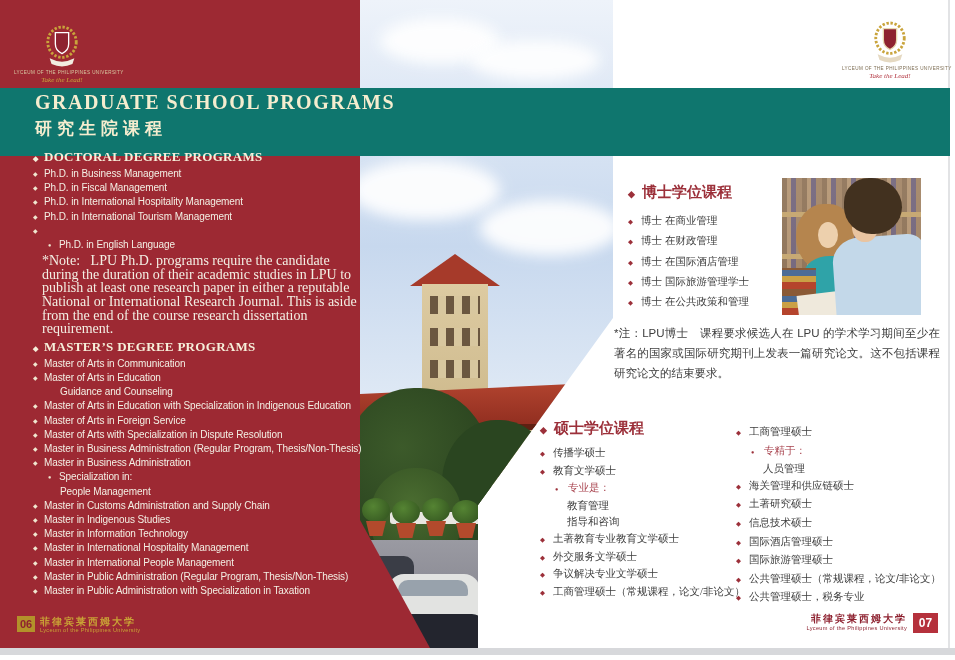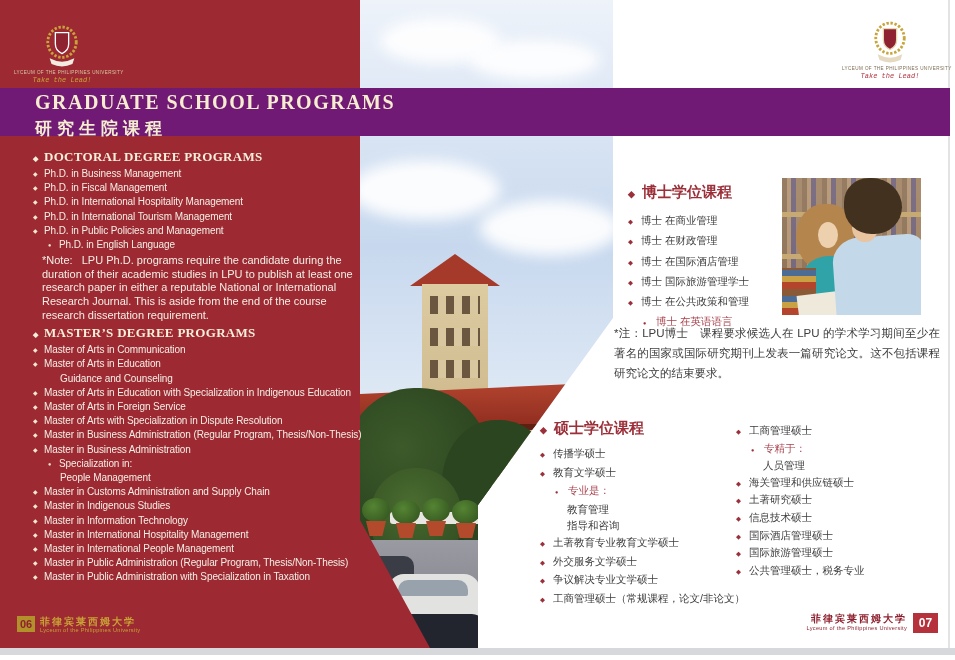--- a/index.html
+++ b/index.html
@@ -32,62 +32,62 @@
   .pb-car1{position:absolute;left:6px;top:556px;width:48px;height:42px;background:#3a3d46;border-radius:10px 10px 2px 2px;}
   .pb-car2{position:absolute;left:28px;top:574px;width:92px;height:50px;background:#e2e3e1;border-radius:16px 16px 3px 3px;}
   .pb-car2 .win{position:absolute;left:10px;top:6px;width:70px;height:16px;background:#98a2ac;border-radius:10px 10px 2px 2px;}
   .pb-car3{position:absolute;left:38px;top:614px;width:86px;height:34px;background:#23252e;border-radius:12px 12px 2px 2px;}
 
   
   .panel-left{left:0;top:0;width:360px;height:648px;background:#9d2933;}
   .wedge{left:360px;top:520px;width:70px;height:128px;background:#9d2933;clip-path:polygon(0 0,100% 100%,0 100%);}
 
   
-  .gold-band{left:0;top:88px;width:950px;height:48px;background:#701a75;z-index:4;}
+  .gold-band{left:0;top:88px;width:950px;height:68px;background:#0f766e;z-index:4;}
   .title-en{position:absolute;left:35px;top:3px;font-family:"Liberation Serif",serif;font-weight:bold;font-size:20px;letter-spacing:1.5px;color:#f5edcf;}
   .title-zh{position:absolute;left:35px;top:29px;font-weight:bold;font-size:17px;letter-spacing:5px;color:#f5edcf;}
 
   
   .logo{width:96px;text-align:center;z-index:5;}
   .logo-left{left:14px;top:24px;}
   .logo-right{left:842px;top:20px;}
   .logo svg{display:block;margin:0 auto;}
   .logo .uni{font-size:4.6px;letter-spacing:.4px;margin-top:2px;white-space:nowrap;}
   .logo-left .uni{color:#d9c9a2;}
   .logo-right .uni{color:#7c6c52;}
-  .logo .tag{font-family:Liberation Mono, monospace;font-style:italic;font-size:7px;margin-top:1px;}
+  .logo .tag{font-family:Liberation Serif, serif;font-style:italic;font-size:7px;margin-top:1px;}
   .logo-left .tag{color:#c9a43c;}
   .logo-right .tag{color:#b23540;}
 
   
   .en-content{left:33px;top:149px;width:326px;z-index:5;color:#f3efe4;}
   .sec-hdr{display:flex;align-items:baseline;font-family:"Liberation Serif",serif;font-weight:bold;font-size:13px;line-height:16px;letter-spacing:.3px;color:#f6efda;white-space:nowrap;}
   .sec-hdr .blt{font-size:7px;width:11px;flex:none;}
   .en-list .li{display:flex;align-items:flex-end;line-height:14.2px;font-size:10px;letter-spacing:-.1px;white-space:nowrap;}
   .en-list .blt{width:11px;font-size:6px;flex:none;color:#f0e8d0;}
   .en-list .blt.rnd{font-size:5.5px;}
-  .en-note{font-size:11px;line-height:13.6px;margin:2px 14px 3px 9px;width:316px;white-space:pre-wrap;color:#f3efe4;}
+  .en-note{font-size:14px;line-height:13.6px;margin:2px 14px 3px 9px;width:316px;white-space:pre-wrap;color:#f3efe4;font-family:Liberation Serif, serif;}
   .ind1{padding-left:15px;}
   .ind2{padding-left:27px;}
 
   
   .zh-hdr{display:flex;align-items:baseline;font-weight:bold;font-size:15px;line-height:18px;color:#9c303a;white-space:nowrap;}
   .zh-hdr .blt{font-size:9px;width:14px;flex:none;}
   .zh-list .li{display:flex;align-items:baseline;font-size:10.5px;color:#3d3d3d;white-space:nowrap;}
   .zh-list .blt{width:13px;font-size:6.5px;flex:none;color:#9c303a;}
   .zh-list .blt.rnd{font-size:5.5px;}
   .zh-list .red, .en-list .red{color:#a8434e;}
   .zh-doc{left:628px;top:183px;width:195px;z-index:5;}
   .zh-doc .zh-list{margin-top:8px;}
   .zh-doc .li{line-height:18.3px;}
   .zh-note{left:614px;top:324px;width:326px;font-size:11.5px;line-height:19.8px;color:#3d3d3d;text-align:justify;white-space:pre-wrap;z-index:5;}
   .zh-mast-left{left:540px;top:419px;width:200px;z-index:5;}
-  .zh-mast-left .zh-list{margin-top:6px;}
+  .zh-mast-left .zh-list{margin-top:6px;font-family:Liberation Serif, serif;}
   .zh-mast-left .li,.zh-mast-right .li{line-height:16.6px;}
-  .zh-mast-right{left:736px;top:423px;width:218px;z-index:5;font-family:Liberation Serif, serif;}
+  .zh-mast-right{left:736px;top:423px;width:218px;z-index:5;}
 
   
   .photo-students{left:782px;top:178px;width:139px;height:137px;overflow:hidden;z-index:5;}
   .ps-shelf{position:absolute;inset:0;background:linear-gradient(rgba(255,255,255,.2),rgba(255,255,255,.15)),repeating-linear-gradient(90deg,#7c5c3c 0 5px,#a8845c 5px 9px,#5c4c66 9px 14px,#93704c 14px 20px);}
   .ps-board{position:absolute;left:0;width:100%;height:5px;background:#c7a974;}
   .ps-girl-hair{position:absolute;left:14px;top:26px;width:58px;height:68px;background:#b5854e;border-radius:50% 45% 40% 55%;}
   .ps-girl-face{position:absolute;left:36px;top:44px;width:20px;height:26px;background:#edd0ad;border-radius:50%;}
   .ps-girl-shirt{position:absolute;left:22px;top:78px;width:58px;height:40px;background:#2fa3a8;border-radius:45% 45% 20% 20%;}
   .ps-guy-hair{position:absolute;left:62px;top:0;width:58px;height:56px;background:#42311f;border-radius:45% 55% 50% 50%;}
   .ps-guy-face{position:absolute;left:70px;top:30px;width:26px;height:34px;background:#e9c4a0;border-radius:45%;}
@@ -193,21 +193,20 @@
       <div class="li ind0">
         <span class="blt">◆</span>
         <span class="txt">Ph.D. in International Hospitality Management</span>
       </div>
       <div class="li ind0">
         <span class="blt">◆</span>
         <span class="txt">Ph.D. in International Tourism Management</span>
       </div>
       <div class="li ind0">
         <span class="blt">◆</span>
-        <span class="txt">Ph.D. in Public Policies and Management</span>
       </div>
       <div class="li ind1">
         <span class="blt rnd">●</span>
         <span class="txt">Ph.D. in English Language</span>
       </div>
     </div>
   <div class="en-note">*Note:   LPU Ph.D. programs require the candidate during the duration of their academic studies in LPU to publish at least one research paper in either a reputable National or International Research Journal. This is aside from the end of the course research dissertation requirement.</div>
   <div class="sec-hdr">
     <span class="blt">◆</span>
     <span>MASTER’S DEGREE PROGRAMS</span>
@@ -300,24 +299,20 @@
         <span class="blt">◆</span>
         <span class="txt">博士 在国际酒店管理</span>
       </div>
       <div class="li ind0">
         <span class="blt">◆</span>
         <span class="txt">博士 国际旅游管理学士</span>
       </div>
       <div class="li ind0">
         <span class="blt">◆</span>
         <span class="txt">博士 在公共政策和管理</span>
-      </div>
-      <div class="li ind1 red">
-        <span class="blt rnd">●</span>
-        <span class="txt">博士 在英语语言</span>
       </div>
     </div>
 </div>
 
 <div class="abs photo-students">
   <div class="ps-shelf"></div>
   <div class="ps-board" style="top:34px;"></div>
   <div class="ps-board" style="top:76px;"></div>
   <div class="ps-girl-hair"></div>
   <div class="ps-girl-face"></div>
@@ -401,20 +396,24 @@
       <div class="li ind0">
         <span class="blt">◆</span>
         <span class="txt">国际酒店管理硕士</span>
       </div>
       <div class="li ind0">
         <span class="blt">◆</span>
         <span class="txt">国际旅游管理硕士</span>
       </div>
       <div class="li ind0">
         <span class="blt">◆</span>
+        <span class="txt">公共管理硕士（常规课程，论文/非论文）</span>
+      </div>
+      <div class="li ind0">
+        <span class="blt">◆</span>
         <span class="txt">公共管理硕士，税务专业</span>
       </div>
     </div>
 </div>
 
 <div class="abs footer-left">
   <div class="pagebox-l">06</div>
   <div>
     <div class="fl-zh">菲律宾莱西姆大学</div>
     <div class="fl-en">Lyceum of the Philippines University</div>

